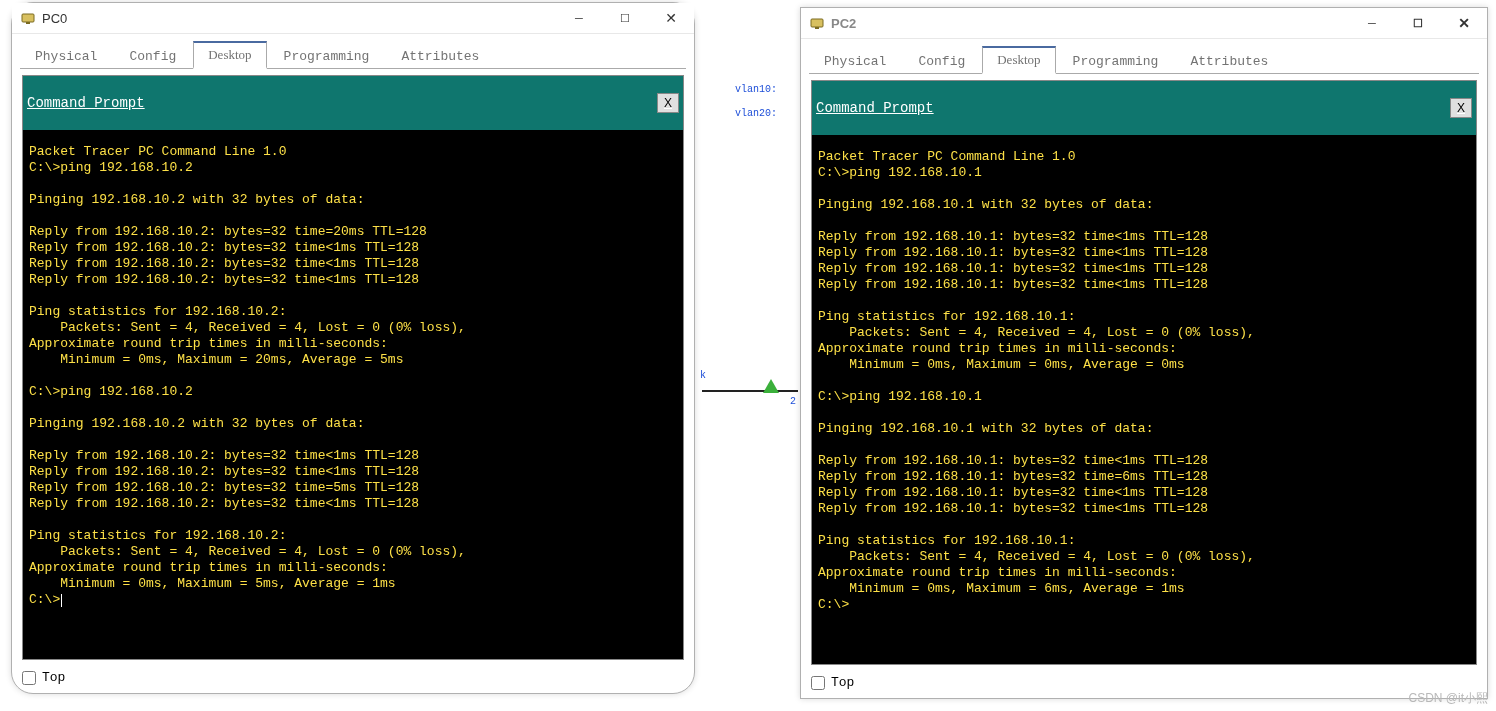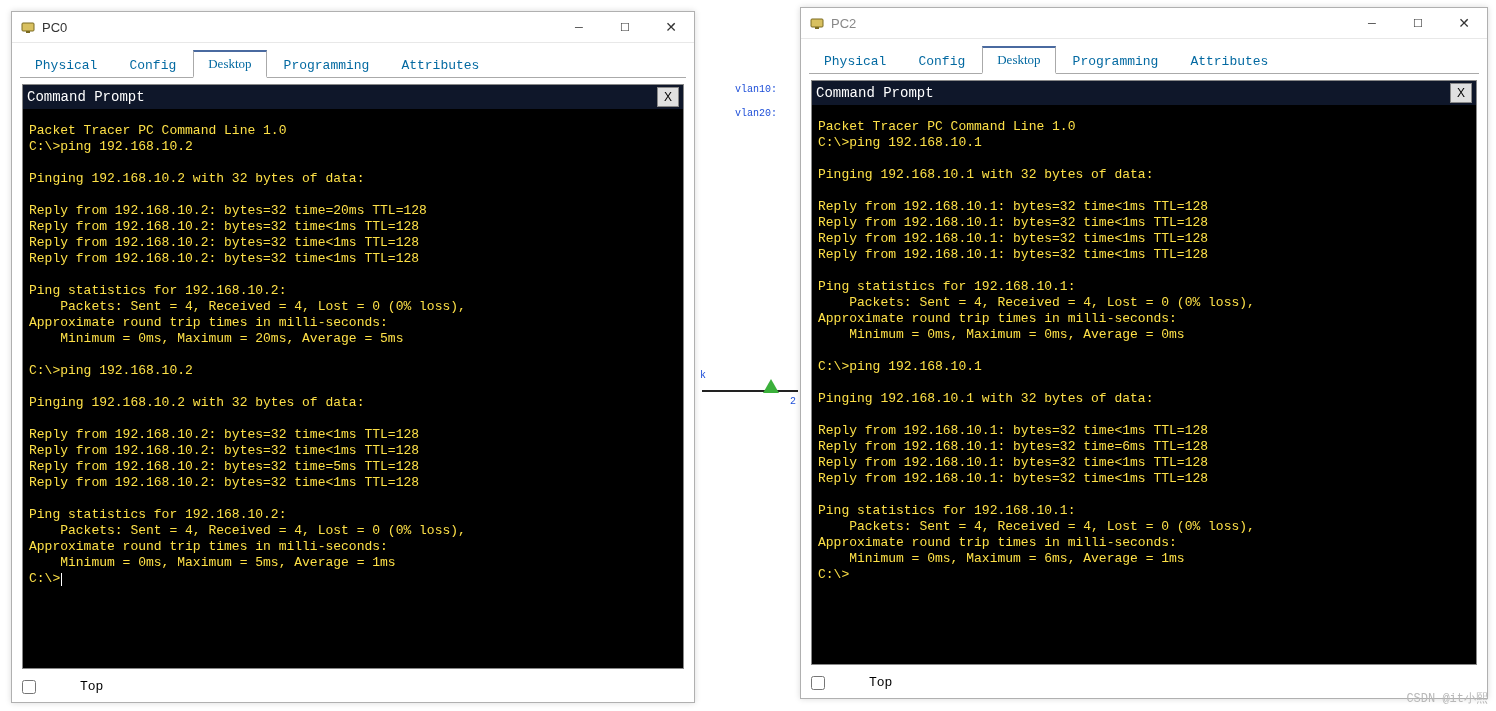--- a/index.html
+++ b/index.html
@@ -52,21 +52,21 @@
     cursor: default;
   }
   .winbtn.close-x { font-size: 14px; }
   .tabs {
     display: flex;
     align-items: flex-end;
     padding: 6px 8px 0 8px;
     height: 28px;
     font-family: "Courier New", monospace;
     font-size: 13px;
-    color: #0369a1;
+    color: #737373;
   }
   .tab {
     padding: 4px 14px 4px 14px;
     border: 1px solid transparent;
     border-bottom: none;
     margin-right: 2px;
     cursor: default;
   }
   .tab.active {
     border: 1px solid #aaa;
@@ -83,27 +83,28 @@
   }
   .term-wrap {
     margin: 6px 10px 4px 10px;
     border: 1px solid #888;
     display: flex;
     flex-direction: column;
     flex: 1 1 auto;
     min-height: 0;
   }
   .term-head {
-    background: #0f172a;
+    background: #0f766e;
     color: #ffffff;
     font-family: "Courier New", monospace;
     font-size: 14px;
-    padding: 2px 4px;
-    display: flex;
-    align-items: center;
+    padding: 17px 4px;
+    display: flex;
+    align-items: center;
+    text-decoration: underline;
   }
   .term-head .th-title { flex: 1 1 auto; }
   .term-head .th-x {
     background: #e0e0e0;
     color: #000;
     border: 1px solid #888;
     width: 20px;
     height: 18px;
     display: flex;
     align-items: center;
@@ -131,21 +132,20 @@
     background: #fff;
     vertical-align: text-bottom;
     margin-left: 1px;
   }
   .footer {
     display: flex;
     align-items: center;
     padding: 6px 10px 8px 10px;
     font-family: "Courier New", monospace;
     font-size: 13px;
-    gap: 38px;
   }
   .footer input[type="checkbox"] {
     width: 14px;
     height: 14px;
     margin: 0 6px 0 0;
   }
   
   .bg-label {
     position: absolute;
     font-family: "Courier New", monospace;
@@ -163,34 +163,34 @@
     border-left: 8px solid transparent;
     border-right: 8px solid transparent;
     border-bottom: 14px solid #3bb03b;
   }
   .watermark {
     position: absolute;
     right: 8px;
     bottom: 4px;
     font-size: 12px;
     color: #b8b8b8;
-    font-family: Liberation Mono, monospace;
+    font-family: Liberation Sans, sans-serif;
   }
 </style>
 </head>
 <body>
 
 <div class="bg-label" style="left:735px; top:84px;">vlan10:</div>
 <div class="bg-label" style="left:735px; top:108px;">vlan20:</div>
 <div class="bg-label" style="left:700px; top:370px;">k</div>
 <div class="bg-line" style="left:702px; top:390px; width:96px;"></div>
 <div class="bg-tri" style="left:763px; top:379px;"></div>
 <div class="bg-label" style="left:790px; top:396px;">2</div>
 
-<div class="win" style="left:11px; top:11px; width:682px; height:690px;">
+<div class="win" style="left:11px; top:2px; width:682px; height:690px;border-radius:22px;">
   <div class="titlebar">
     <span class="icon-slot">
       <svg width="14" height="14" viewBox="0 0 14 14">
           <rect x="1" y="3" width="12" height="8" rx="1" fill="#d8c060" stroke="#7a6a20"></rect>
           <rect x="5" y="11" width="4" height="2" fill="#7a6a20"></rect>
         </svg>
     </span>
     <span class="title-text">PC0</span>
     <span class="spacer"></span>
     <div class="winbtn">─</div>
@@ -240,21 +240,21 @@
     Minimum = 0ms, Maximum = 5ms, Average = 1ms
 </span><span class="cursor-line">C:\&gt;</span></div>
   </div>
   <div class="footer">
     <input type="checkbox" style="">
     <span>Top</span>
   </div>
 </div>
 
 <div class="win" style="left:800px; top:7px; width:686px; height:690px;">
-  <div class="titlebar" style="color:#888;">
+  <div class="titlebar" style="color:#888;font-weight:bold;">
     <span class="icon-slot">
       <svg width="14" height="14" viewBox="0 0 14 14">
           <rect x="1" y="3" width="12" height="8" rx="1" fill="#d8c060" stroke="#7a6a20"></rect>
           <rect x="5" y="11" width="4" height="2" fill="#7a6a20"></rect>
         </svg>
     </span>
     <span class="title-text">PC2</span>
     <span class="spacer"></span>
     <div class="winbtn">─</div>
     <div class="winbtn">☐</div>

